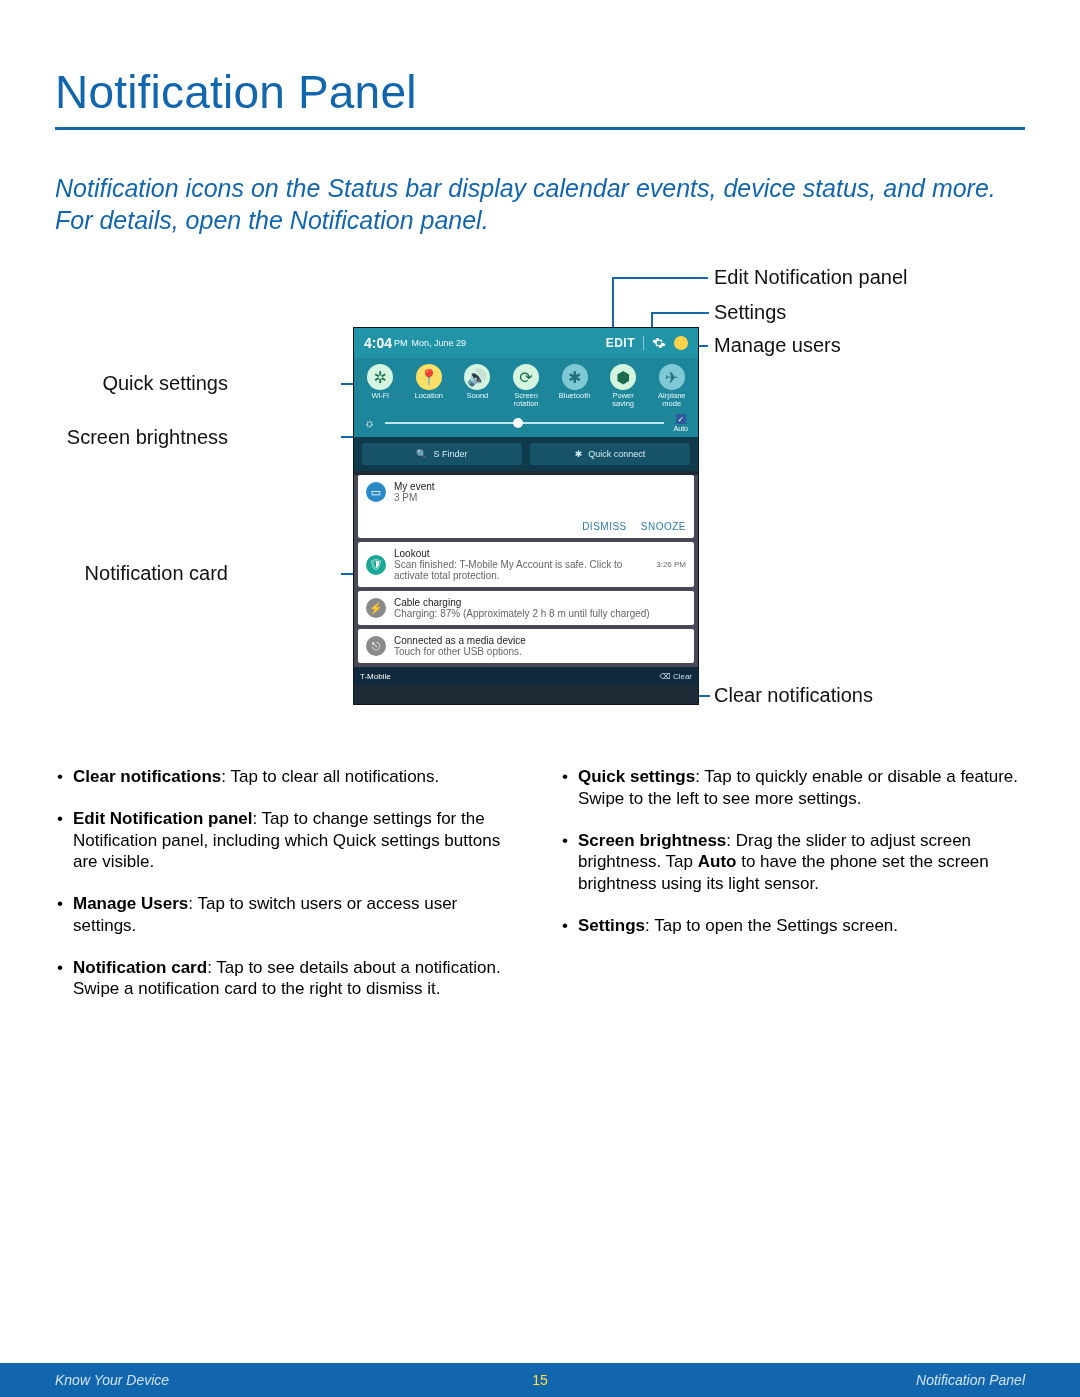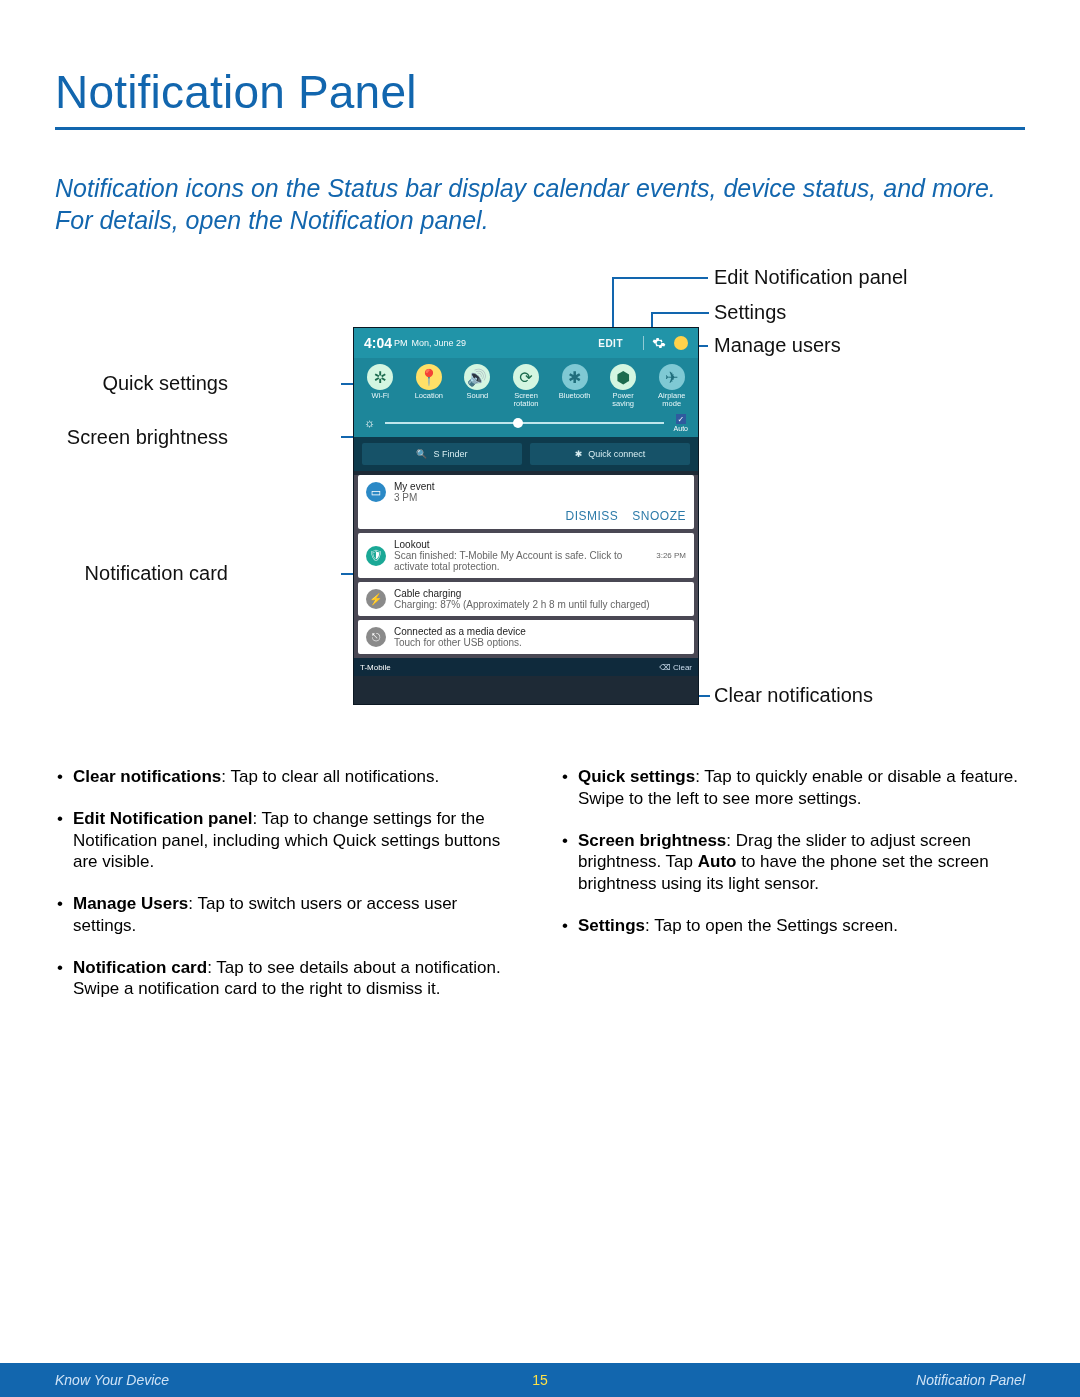--- a/index.html
+++ b/index.html
@@ -54,21 +54,21 @@
     box-shadow: 0 0 0 1px #0b1722;
     font-family: Arial, sans-serif;
     color: #fff;
   }
   
   .statusbar { display:flex; align-items:center; height:30px; padding:0 10px; background:#2194a8; font-size:10px; }
   .statusbar .time { font-size:14px; font-weight:700; }
   .statusbar .ampm { font-size:9px; margin-left:2px; }
   .statusbar .date { font-size:9px; margin-left:4px; opacity:.95; }
   .statusbar .spacer { flex:1; }
-  .statusbar .edit  { font-size:10px; font-weight:700; letter-spacing:.5px; margin-right:20px; opacity:.95; }
+  .statusbar .edit  { font-size:12px; font-weight:700; letter-spacing:.5px; margin-right:8px; opacity:.95; }
   .statusbar .gear  { width:14px; height:14px; margin-right:8px; }
   .statusbar .avatar{ width:14px; height:14px; border-radius:50%; background:#ffd24a; }
   .statusbar .sep   { width:1px; height:14px; background:rgba(255,255,255,.5); margin-right:8px; }
   
   .qs { display:flex; background:#1d869a; padding:6px 2px 2px; }
   .qs .tile { flex:1; display:flex; flex-direction:column; align-items:center; gap:2px; }
   .qs .dot  { width:26px; height:26px; border-radius:50%; display:flex; align-items:center; justify-content:center; }
   .qs .on   { background:#d4f6e1; color:#1c6b4e; }
   .qs .ylw  { background:#ffe067; color:#8a6a00; }
   .qs .off  { background:#7fc9d4; color:#216e7c; }
@@ -85,21 +85,21 @@
   .twobtn .btn { flex:1; height:22px; background:#165268; border-radius:2px; font-size:9px; display:flex; align-items:center; justify-content:center; color:#d8eef2; gap:6px; }
   
   .cards { background:#4a4854; padding:0 4px 4px; }
   .card { background:#fff; border-radius:2px; margin-top:4px; padding:6px 8px; color:#333; }
   .card .row1 { display:flex; align-items:center; gap:8px; }
   .card .ci { width:20px; height:20px; border-radius:50%; display:flex; align-items:center; justify-content:center; color:#fff; font-size:11px; }
   .card .body { flex:1; }
   .card .ttl { font-size:10px; font-weight:400; color:#222; }
   .card .sub { font-size:10px; color:#666; }
   .card .rt  { font-size:8px; color:#666; }
-  .card .acts{ text-align:right; font-size:12px; color:#2c7aa8; letter-spacing:.5px; margin-top:6px; }
+  .card .acts{ text-align:right; font-size:10px; color:#2c7aa8; letter-spacing:.5px; margin-top:18px; }
   .card .acts span{ margin-left:14px; }
   
   .carrier { display:flex; align-items:center; height:18px; padding:0 6px; background:#0f2a3c; font-size:8px; }
   .carrier .spacer{ flex:1; }
   .carrier .clr { font-size:8px; color:#cde; }
 
   
   .callout { position:absolute; font-size:20px; color:#111; }
   .callout.right { text-align:left; }
   .callout.left  { text-align:right; }

